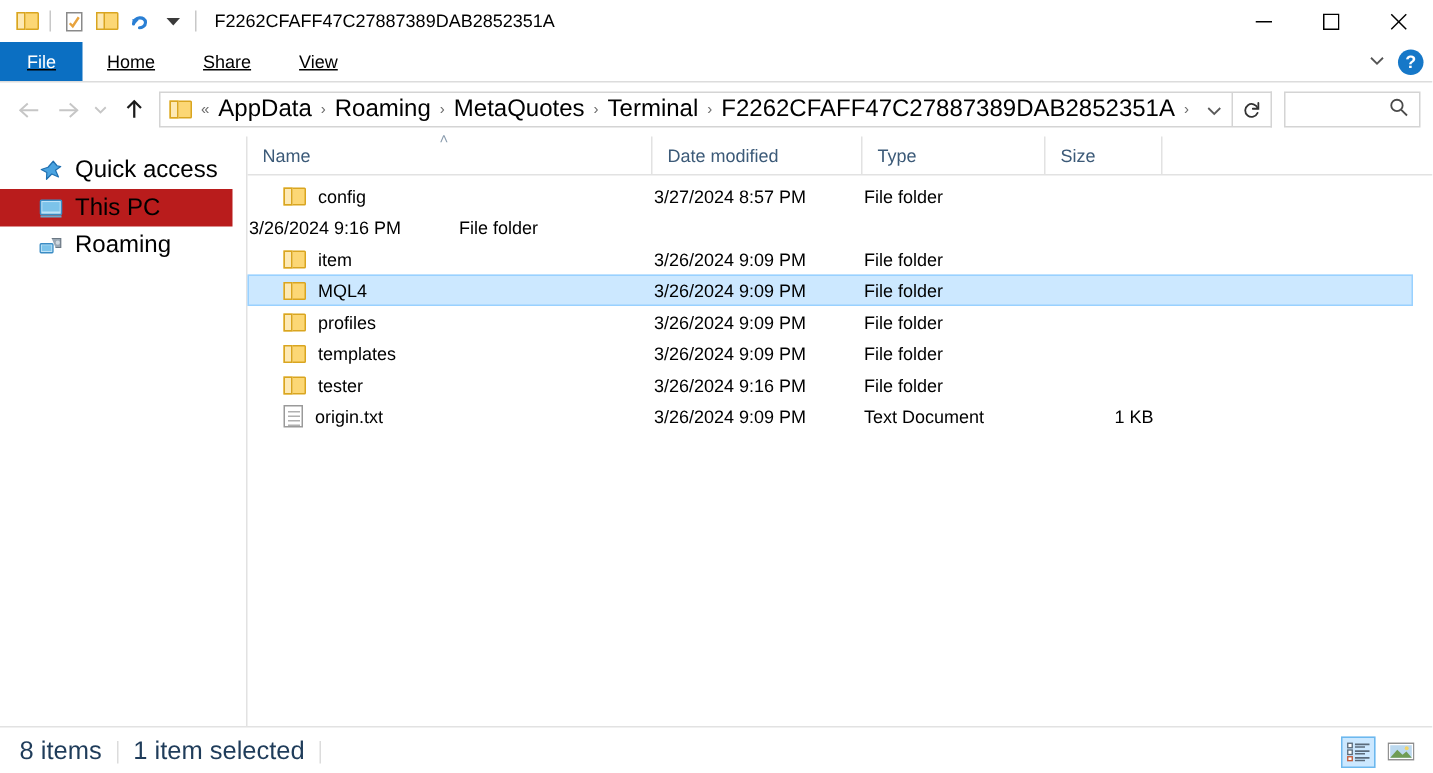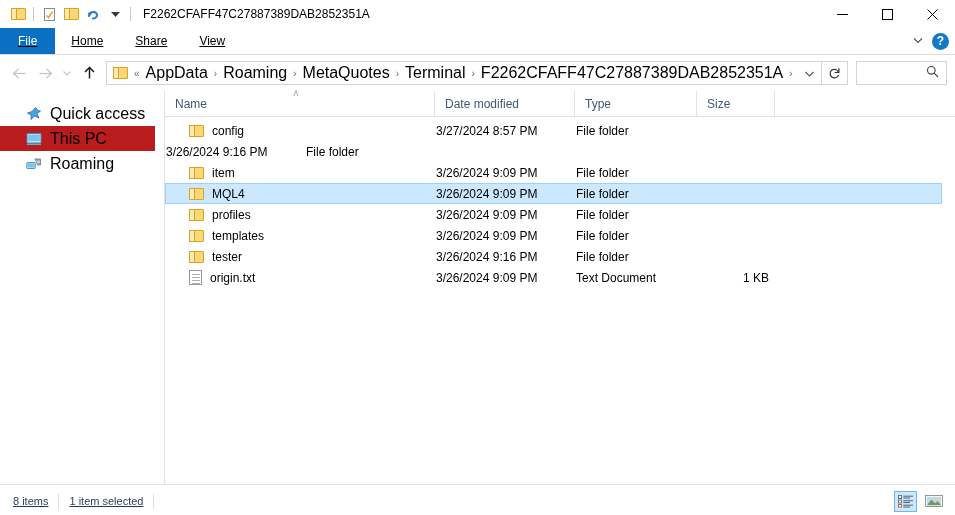--- a/index.html
+++ b/index.html
@@ -319,23 +319,22 @@
   
   .statusbar {
     height: 32px;
     border-top: 1px solid #e2e2e2;
     display: flex;
     align-items: center;
     position: relative;
     background: #fff;
   }
   .status-text {
-    font-size: 11px;
+    font-size: 17px;
     color: #1f3c5a;
-    text-decoration: underline;
   }
   .status-sep {
     width: 1px;
     height: 15px;
     background: #dcdcdc;
     margin: 0 10px;
   }
   .viewtoggles {
     position: absolute;
     right: 10px;

